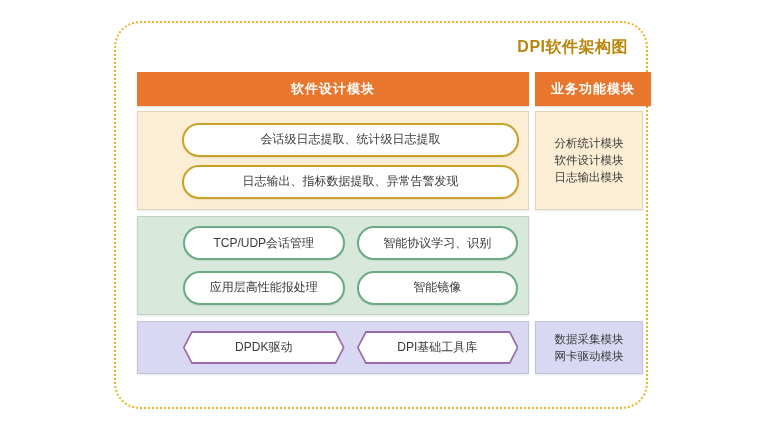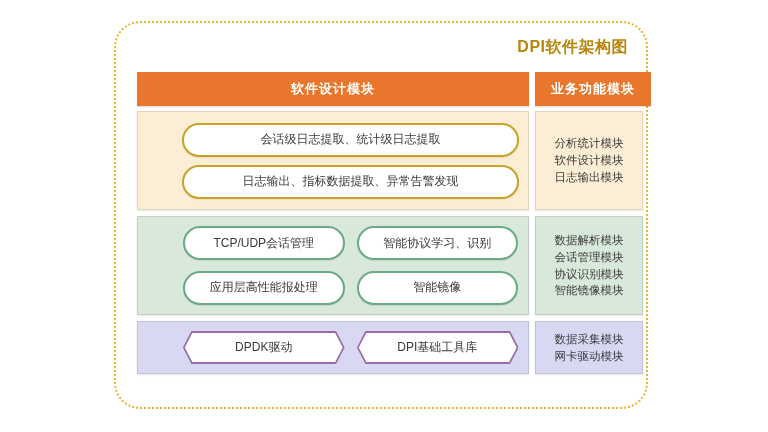--- a/index.html
+++ b/index.html
@@ -237,26 +237,20 @@
     </div>
 
     <div class="band pal-green">
       <div class="band-left" style="height:99px">
         <div class="r2-grid">
           <div class="pill-green">TCP/UDP会话管理</div>
           <div class="pill-green">智能协议学习、识别</div>
           <div class="pill-green">应用层高性能报处理</div>
           <div class="pill-green">智能镜像</div>
         </div>
-      </div>
-      <div class="band-right" style="height:99px">
-        <div class="rline">数据解析模块</div>
-        <div class="rline">会话管理模块</div>
-        <div class="rline">协议识别模块</div>
-        <div class="rline">智能镜像模块</div>
       </div>
     </div>
 
     <div class="band pal-lilac">
       <div class="band-left" style="height:53px">
         <div class="r3-grid">
           <div class="hexbox">
             <svg class="hexsvg" viewBox="0 0 200 34" preserveAspectRatio="none">
               <polygon points="11,1 189,1 199,17 189,33 11,33 1,17" fill="#ffffff" stroke="#9b6aa8" stroke-width="2"></polygon>
             </svg>

